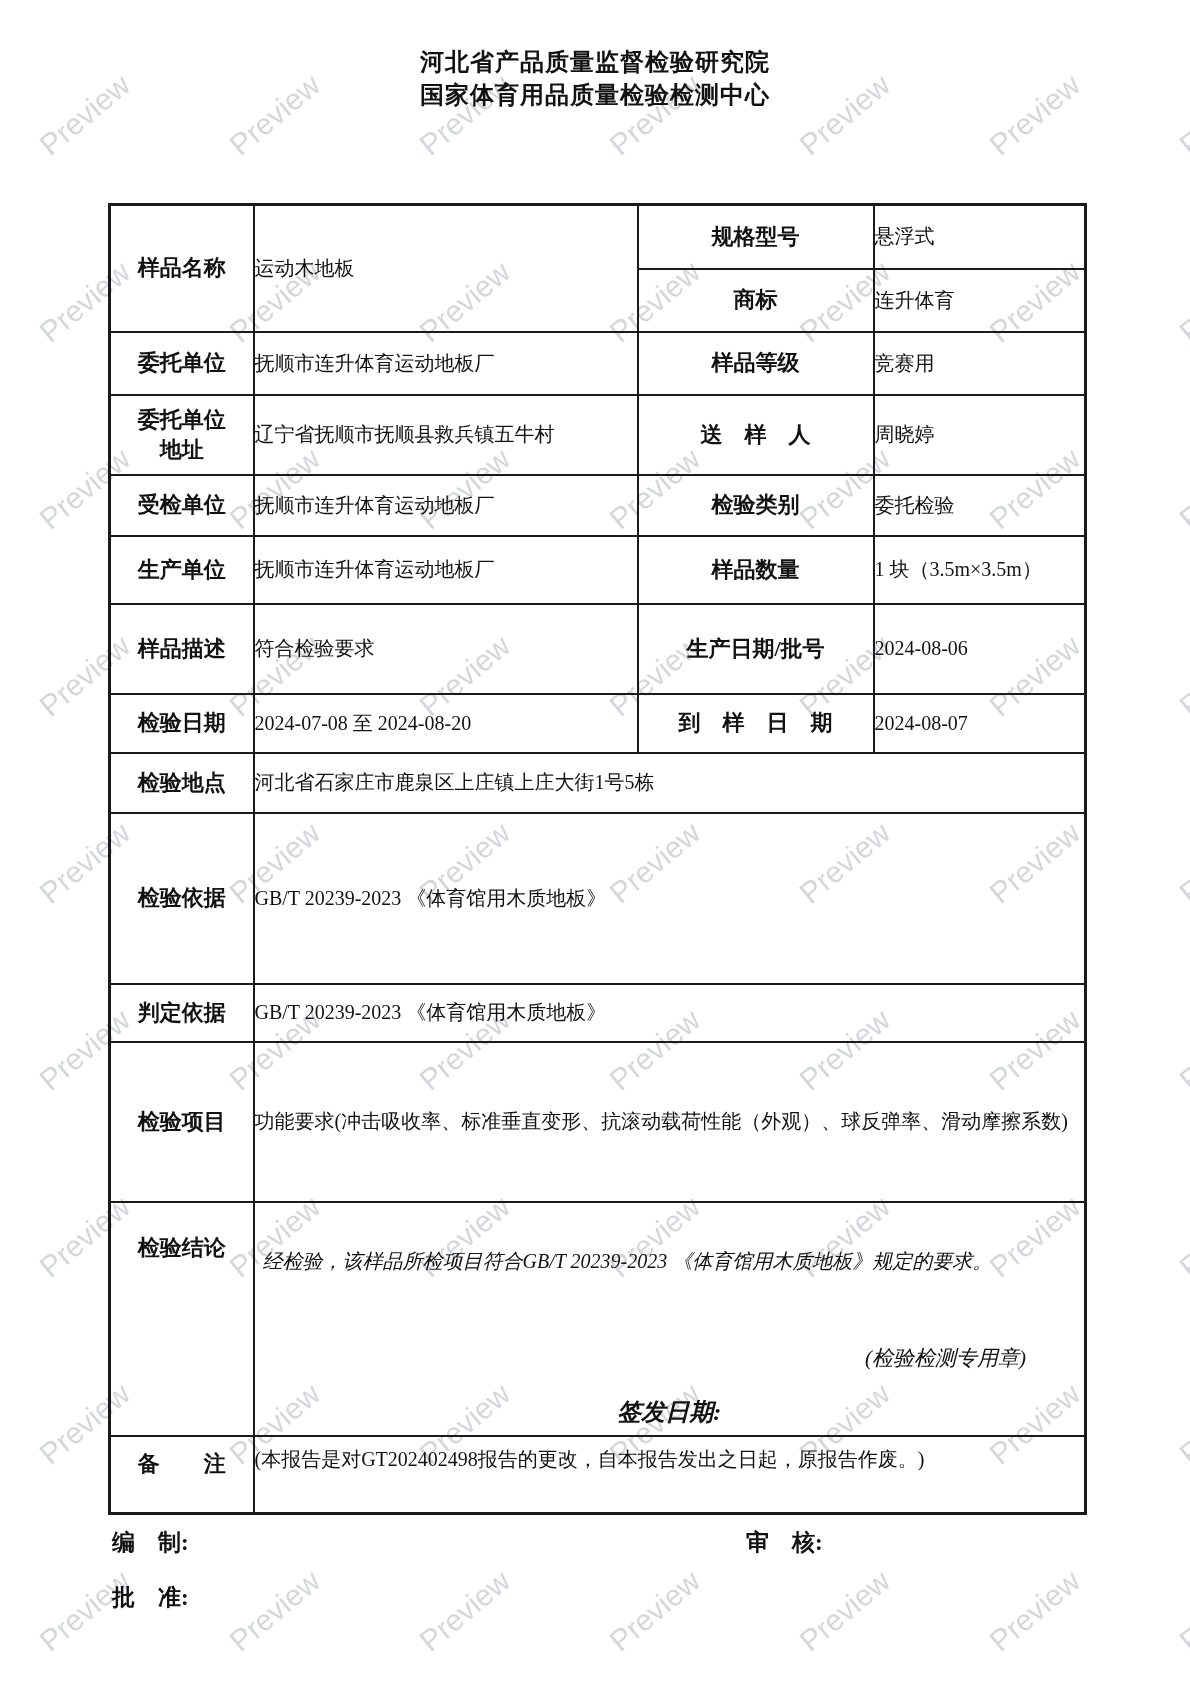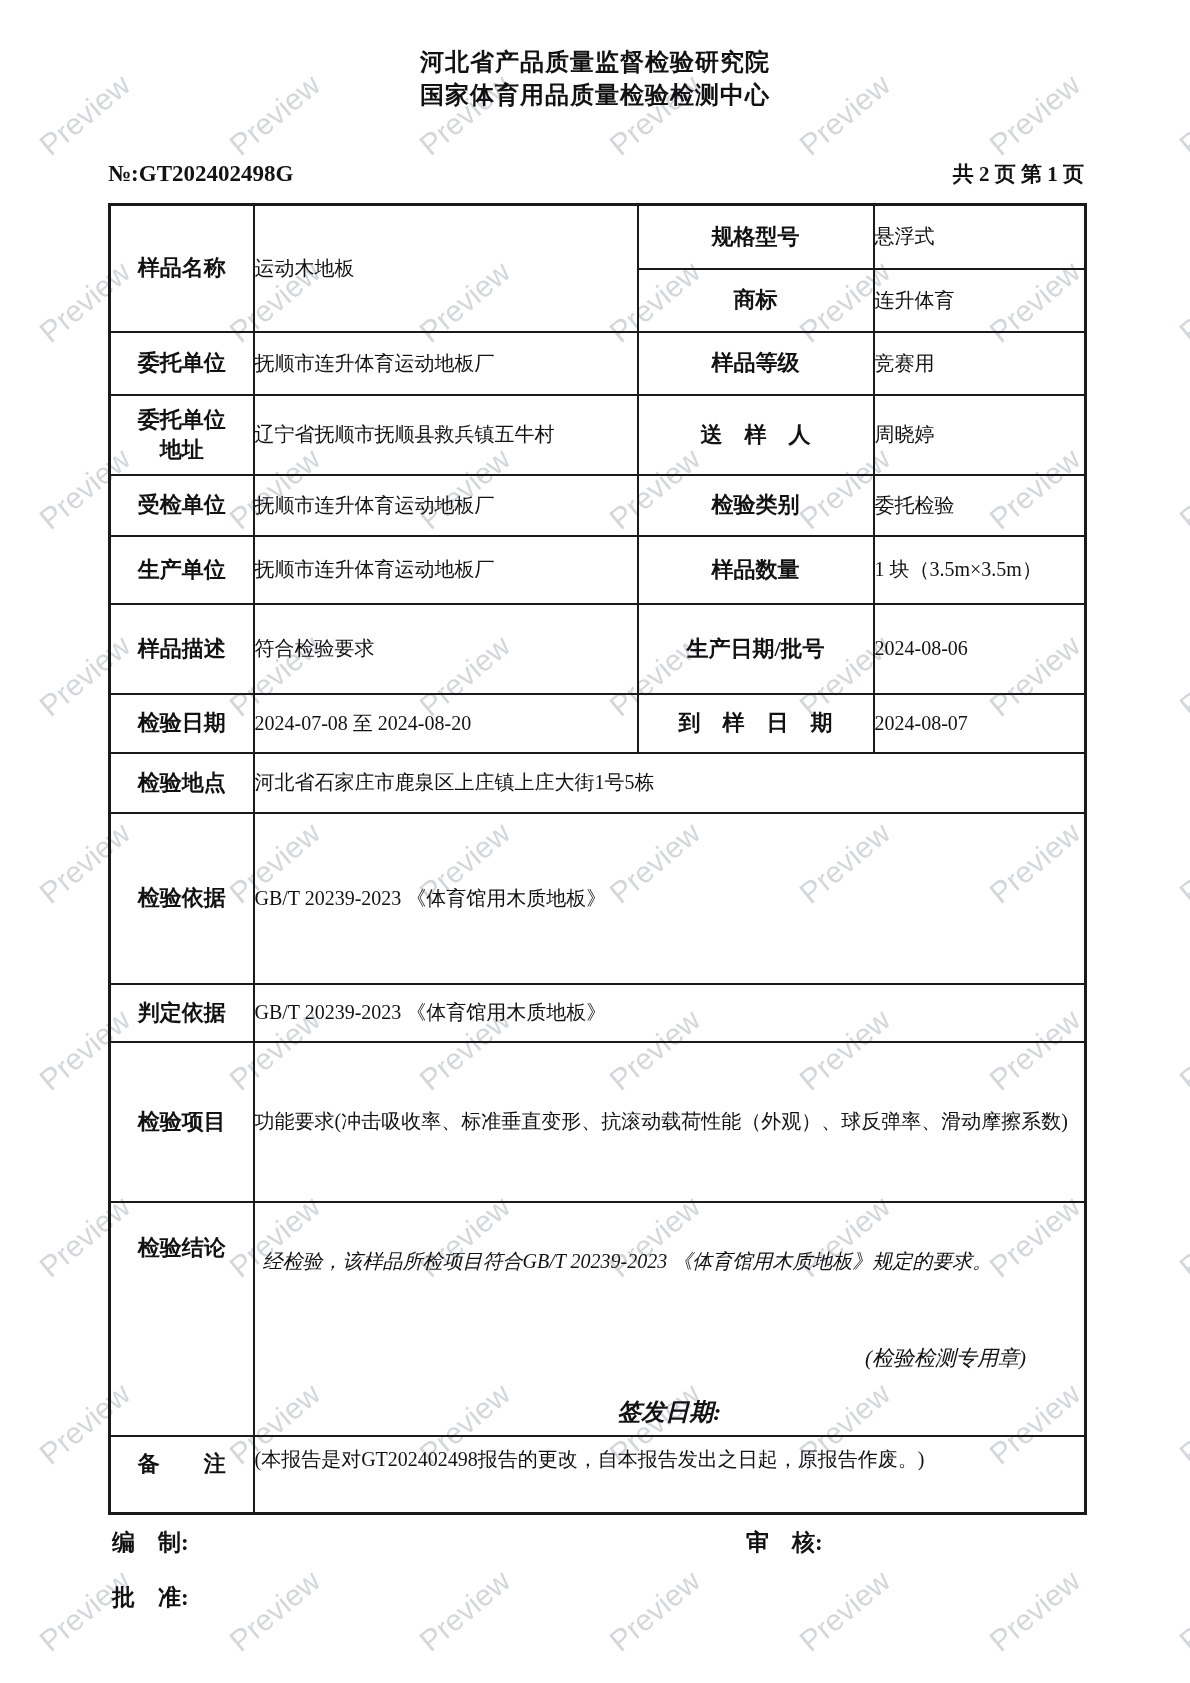--- a/index.html
+++ b/index.html
@@ -163,24 +163,20 @@
       <div class="wm" style="left: 845px; top: 1611px;">Preview</div>
       <div class="wm" style="left: 1035px; top: 1611px;">Preview</div>
       <div class="wm" style="left: 1225px; top: 1611px;">Preview</div>
     </div>
 
   <div class="content">
 
     <div class="org-line1">河北省产品质量监督检验研究院</div>
     <div class="org-line2">国家体育用品质量检验检测中心</div>
 
-    <div class="meta-row">
-      <span class="report-no">№:GT202402498G</span>
-      <span class="page-info">共 2 页 第 1 页</span>
-    </div>
 
     <table class="report">
       <colgroup>
         <col style="width:144px">
           <col style="width:384px">
           <col style="width:236px">
           <col style="width:212px">
       </colgroup>
       <tbody>
         <tr class="r1">

